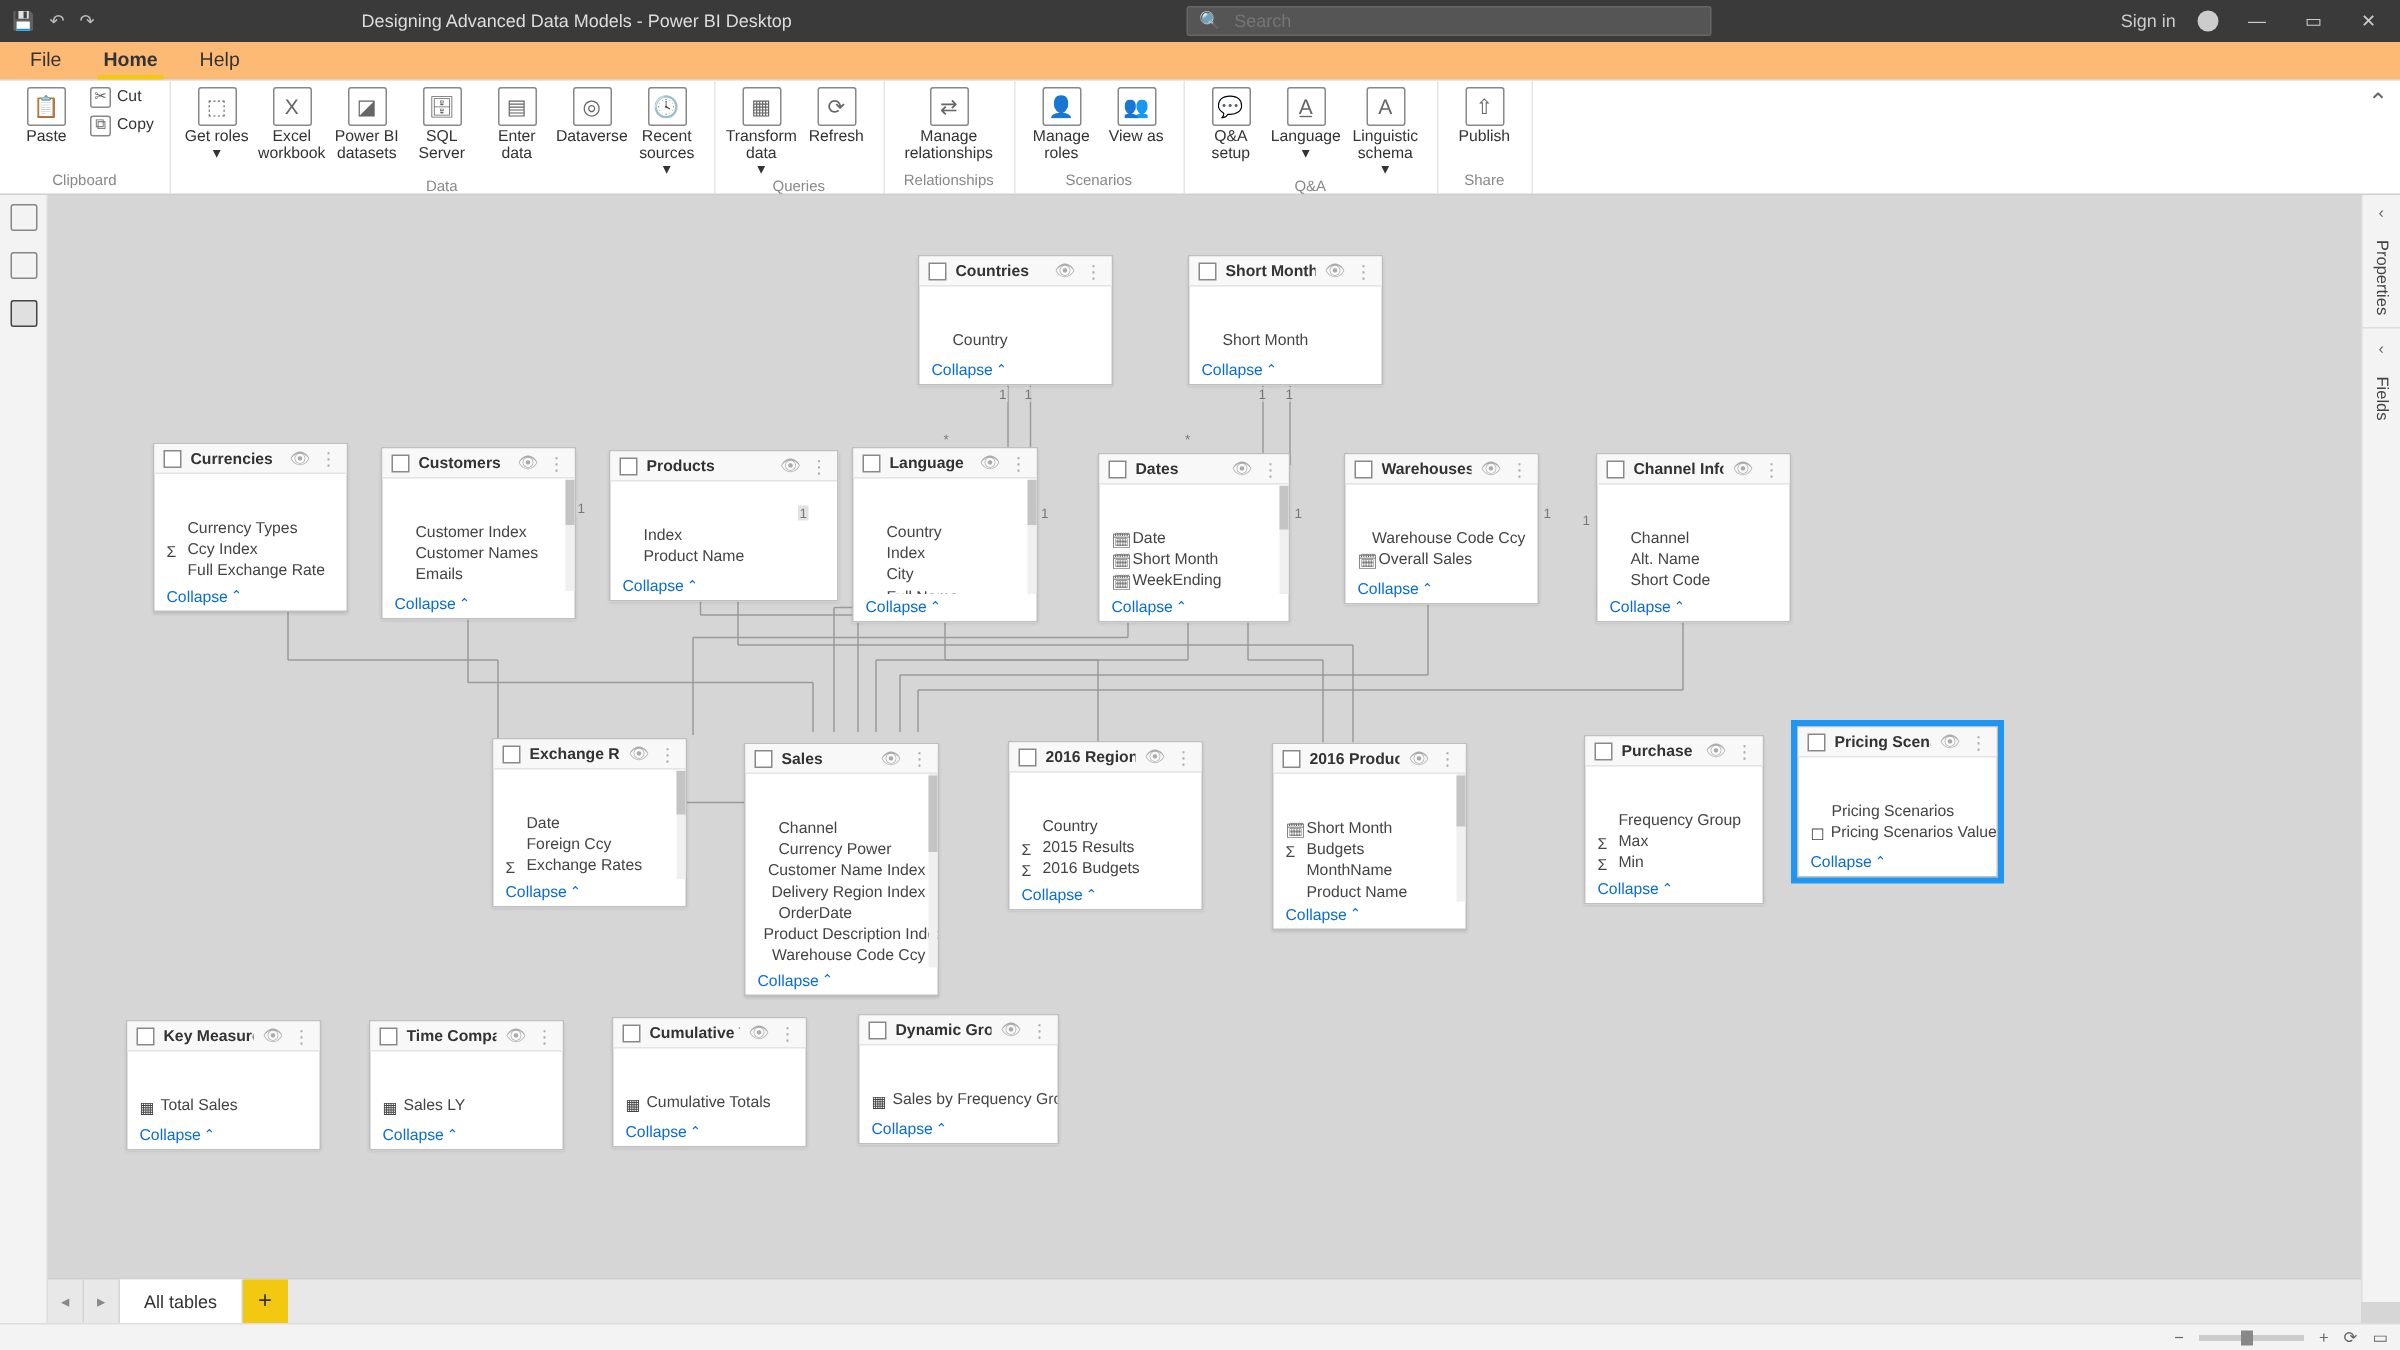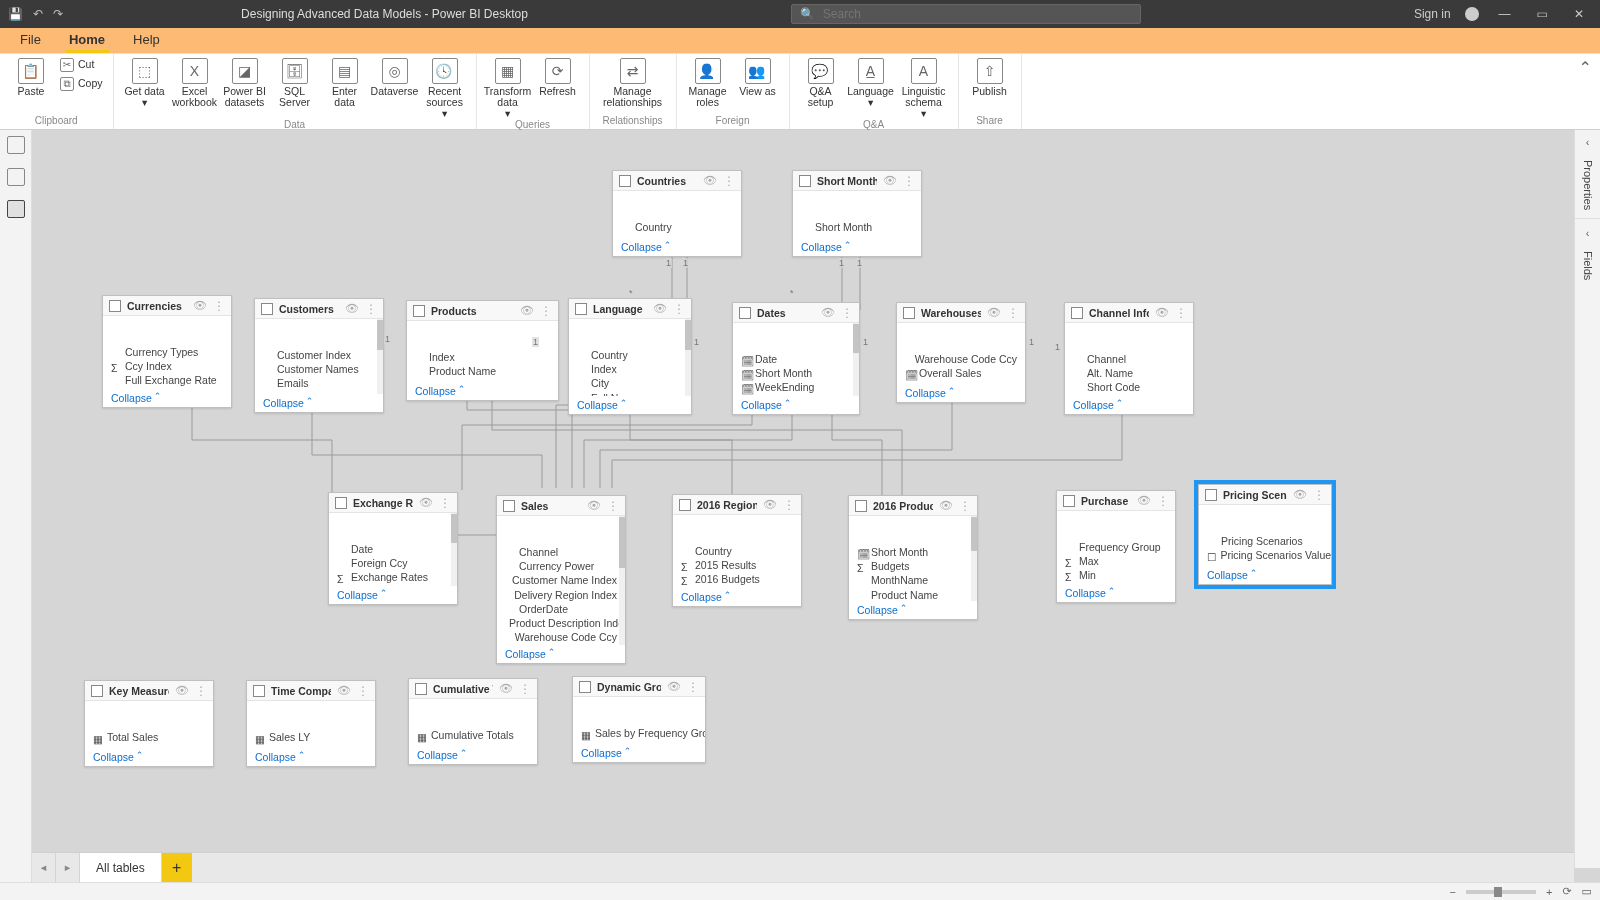--- a/index.html
+++ b/index.html
@@ -48,21 +48,21 @@
   
   .tbl { position:absolute; background:#fff; border:1px solid #bfbfbf; box-shadow:0 1px 2px rgba(0,0,0,.12); font-size:10.5px; color:#333; }
   .tbl .thead { display:flex; align-items:center; height:20px; background:#f8f8f8; border-bottom:1px solid #e4e4e4; padding:0 6px; gap:6px; }
   .tbl .thead .tico { width:12px; height:12px; border:1px solid #888; background:#fff; }
   .tbl .thead .tname { flex:1; font-weight:600; white-space:nowrap; overflow:hidden; }
   .tbl .thead .eye { color:#aaa; font-size:11px; }
   .tbl .thead .dots { color:#aaa; font-size:12px; }
   .tbl .flds { padding:4px 8px; max-height: var(--maxh, 60px); overflow:hidden;margin-top:25px; }
   .tbl .fld { display:flex; align-items:center; gap:4px; white-space:nowrap; line-height:1.35; color:#444; }
   .tbl .fld .fico { width:10px; height:10px; display:inline-block; }
-  .tbl .collapse { padding:3px 8px; color:#0a6ed1; font-size:10.5px; display:flex; gap:2px; cursor:pointer; }
+  .tbl .collapse { padding:3px 8px; color:#0a6ed1; font-size:10.5px; display:flex; align-items:center; gap:2px; cursor:pointer; }
   .tbl .collapse .chev { font-size:9px; transform:translateY(-1px); }
   .tbl.selected { outline:4px solid #1f97f2; }
   .tbl .scroll { position:absolute; right:0; top:20px; bottom:18px; width:6px; background:#f0f0f0; }
   .tbl .scroll .thumb { background:#c4c4c4; width:100%; }
 
   
   .rpane { position:absolute; right:0; top:130px; bottom:32px; width:26px; background:#f3f3f3; border-left:1px solid #ddd; display:flex; flex-direction:column; align-items:center; }
   .rpane .chev { font-size:11px; color:#666; padding:6px 0; }
   .rpane .vlabel { writing-mode:vertical-rl; font-size:11px; color:#444; padding:6px 0; }
   .rpane .sep { width:100%; height:1px; background:#ddd; margin:2px 0; }
@@ -129,21 +129,21 @@
             <div class="ico">⧉</div>
             <span>Copy</span>
           </div>
       </div>
     </div>
     <div class="glabel">Clipboard</div>
   </div>
 
   <div class="rgroup">
     <div class="items">
-      <div class="rbtn"><div class="ico">⬚</div><span>Get data</span>▾</div>
+      <div class="rbtn"><div class="ico">⬚</div><span>Get roles</span>▾</div>
       <div class="rbtn">
           <div class="ico">X</div>
           <span>Excel workbook</span>
         </div>
       <div class="rbtn">
           <div class="ico">◪</div>
           <span>Power BI datasets</span>
         </div>
       <div class="rbtn">
           <div class="ico">🗄</div>
@@ -187,21 +187,21 @@
     <div class="items">
       <div class="rbtn">
           <div class="ico">👤</div>
           <span>Manage roles</span>
         </div>
       <div class="rbtn">
           <div class="ico">👥</div>
           <span>View as</span>
         </div>
     </div>
-    <div class="glabel">Foreign</div>
+    <div class="glabel">Scenarios</div>
   </div>
 
   <div class="rgroup">
     <div class="items">
       <div class="rbtn">
           <div class="ico">💬</div>
           <span>Q&amp;A setup</span>
         </div>
       <div class="rbtn"><div class="ico">A̲</div><span>Language</span>▾</div>
       <div class="rbtn" style="width:52px"><div class="ico">A</div><span>Linguistic schema</span>▾</div>

